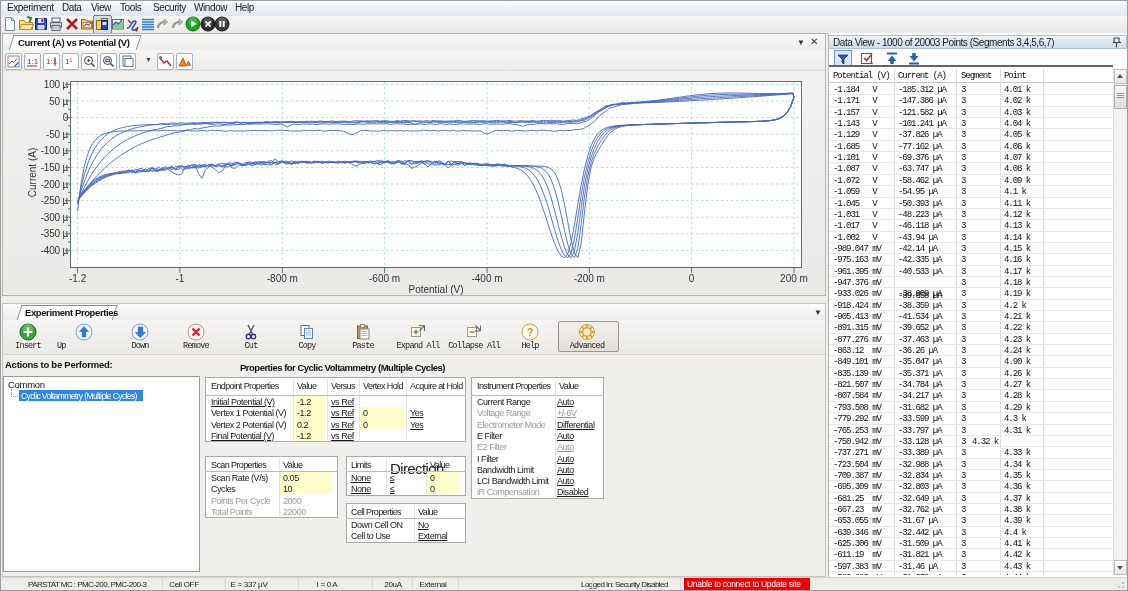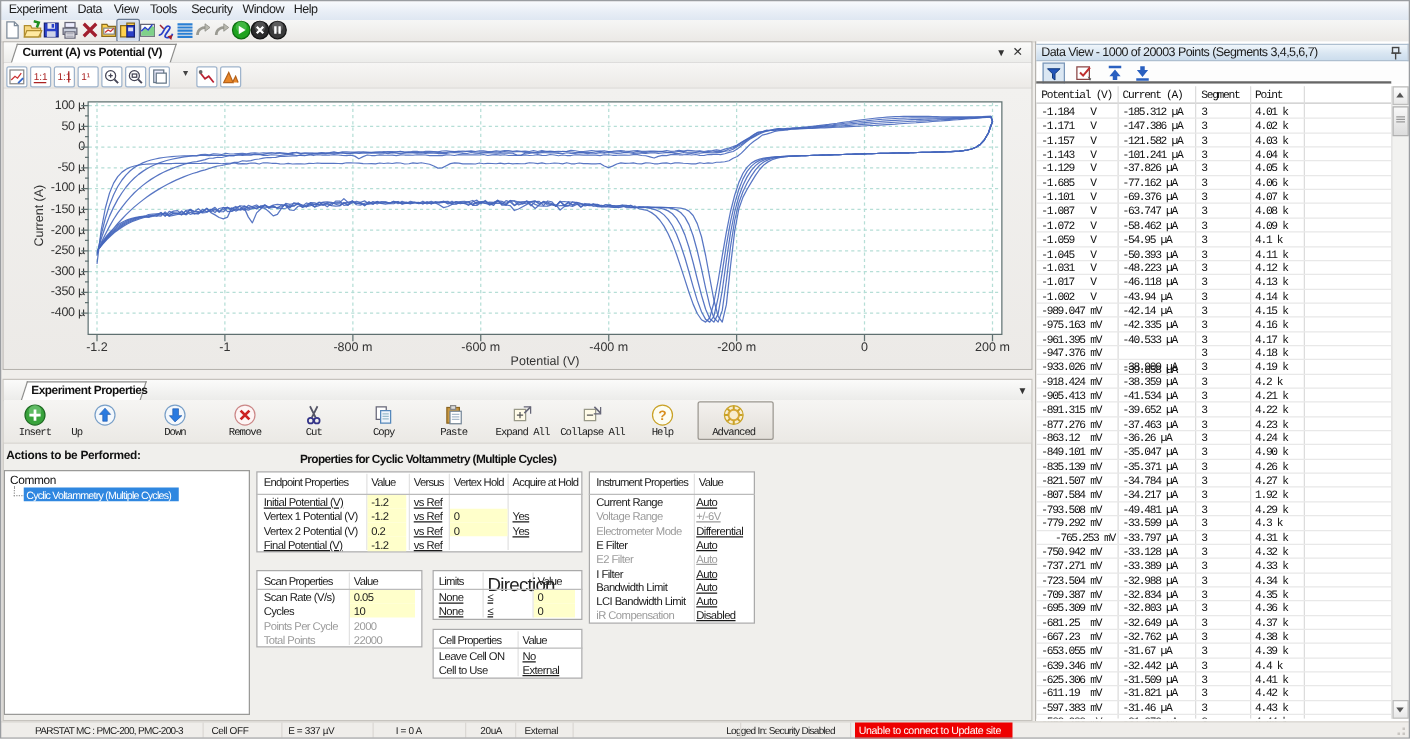--- a/index.html
+++ b/index.html
@@ -383,41 +383,41 @@
 <div class="abs mono" style="left:1004px;top:368.8px;font-size:9px;letter-spacing:-1.05px;color:#101010;white-space:pre;">4.26 k</div>
 <div class="abs" style="left:829px;top:389.4px;width:284px;height:1px;background:#e8e8e8;"></div>
 <div class="abs mono" style="left:833px;top:380.1px;font-size:9px;letter-spacing:-1.05px;color:#101010;white-space:pre;">-821.507 mV</div>
 <div class="abs mono" style="left:898px;top:380.1px;font-size:9px;letter-spacing:-1.05px;color:#101010;white-space:pre;">-34.784 µA</div>
 <div class="abs mono" style="left:961px;top:380.1px;font-size:9px;letter-spacing:-1.05px;color:#101010;">3</div>
 <div class="abs mono" style="left:1004px;top:380.1px;font-size:9px;letter-spacing:-1.05px;color:#101010;white-space:pre;">4.27 k</div>
 <div class="abs" style="left:829px;top:400.8px;width:284px;height:1px;background:#e8e8e8;"></div>
 <div class="abs mono" style="left:833px;top:391.4px;font-size:9px;letter-spacing:-1.05px;color:#101010;white-space:pre;">-807.584 mV</div>
 <div class="abs mono" style="left:898px;top:391.4px;font-size:9px;letter-spacing:-1.05px;color:#101010;white-space:pre;">-34.217 µA</div>
 <div class="abs mono" style="left:961px;top:391.4px;font-size:9px;letter-spacing:-1.05px;color:#101010;">3</div>
-<div class="abs mono" style="left:1004px;top:391.4px;font-size:9px;letter-spacing:-1.05px;color:#101010;white-space:pre;">1.92 k</div>
+<div class="abs mono" style="left:1004px;top:391.4px;font-size:9px;letter-spacing:-1.05px;color:#101010;white-space:pre;">4.28 k</div>
 <div class="abs" style="left:829px;top:412.2px;width:284px;height:1px;background:#e8e8e8;"></div>
 <div class="abs mono" style="left:833px;top:402.8px;font-size:9px;letter-spacing:-1.05px;color:#101010;white-space:pre;">-793.508 mV</div>
-<div class="abs mono" style="left:898px;top:402.8px;font-size:9px;letter-spacing:-1.05px;color:#101010;white-space:pre;">-49.481 µA</div>
+<div class="abs mono" style="left:898px;top:402.8px;font-size:9px;letter-spacing:-1.05px;color:#101010;white-space:pre;">-31.682 µA</div>
 <div class="abs mono" style="left:961px;top:402.8px;font-size:9px;letter-spacing:-1.05px;color:#101010;">3</div>
 <div class="abs mono" style="left:1004px;top:402.8px;font-size:9px;letter-spacing:-1.05px;color:#101010;white-space:pre;">4.29 k</div>
 <div class="abs" style="left:829px;top:423.5px;width:284px;height:1px;background:#e8e8e8;"></div>
 <div class="abs mono" style="left:833px;top:414.1px;font-size:9px;letter-spacing:-1.05px;color:#101010;white-space:pre;">-779.292 mV</div>
 <div class="abs mono" style="left:898px;top:414.1px;font-size:9px;letter-spacing:-1.05px;color:#101010;white-space:pre;">-33.599 µA</div>
 <div class="abs mono" style="left:961px;top:414.1px;font-size:9px;letter-spacing:-1.05px;color:#101010;">3</div>
 <div class="abs mono" style="left:1004px;top:414.1px;font-size:9px;letter-spacing:-1.05px;color:#101010;white-space:pre;">4.3 k</div>
 <div class="abs" style="left:829px;top:434.9px;width:284px;height:1px;background:#e8e8e8;"></div>
-<div class="abs mono" style="left:833px;top:425.5px;font-size:9px;letter-spacing:-1.05px;color:#101010;white-space:pre;margin-left:11px;">-765.253 mV</div>
+<div class="abs mono" style="left:833px;top:425.5px;font-size:9px;letter-spacing:-1.05px;color:#101010;white-space:pre;">-765.253 mV</div>
 <div class="abs mono" style="left:898px;top:425.5px;font-size:9px;letter-spacing:-1.05px;color:#101010;white-space:pre;">-33.797 µA</div>
 <div class="abs mono" style="left:961px;top:425.5px;font-size:9px;letter-spacing:-1.05px;color:#101010;">3</div>
 <div class="abs mono" style="left:1004px;top:425.5px;font-size:9px;letter-spacing:-1.05px;color:#101010;white-space:pre;">4.31 k</div>
 <div class="abs" style="left:829px;top:446.2px;width:284px;height:1px;background:#e8e8e8;"></div>
 <div class="abs mono" style="left:833px;top:436.8px;font-size:9px;letter-spacing:-1.05px;color:#101010;white-space:pre;">-750.942 mV</div>
 <div class="abs mono" style="left:898px;top:436.8px;font-size:9px;letter-spacing:-1.05px;color:#101010;white-space:pre;">-33.128 µA</div>
 <div class="abs mono" style="left:961px;top:436.8px;font-size:9px;letter-spacing:-1.05px;color:#101010;">3</div>
-<div class="abs mono" style="left:1004px;top:436.8px;font-size:9px;letter-spacing:-1.05px;color:#101010;white-space:pre;text-align:right;">4.32 k</div>
+<div class="abs mono" style="left:972px;top:436.8px;font-size:9px;letter-spacing:-1.05px;color:#101010;white-space:pre;text-align:right;">4.32 k</div>
 <div class="abs" style="left:829px;top:457.6px;width:284px;height:1px;background:#e8e8e8;"></div>
 <div class="abs mono" style="left:833px;top:448.2px;font-size:9px;letter-spacing:-1.05px;color:#101010;white-space:pre;">-737.271 mV</div>
 <div class="abs mono" style="left:898px;top:448.2px;font-size:9px;letter-spacing:-1.05px;color:#101010;white-space:pre;">-33.389 µA</div>
 <div class="abs mono" style="left:961px;top:448.2px;font-size:9px;letter-spacing:-1.05px;color:#101010;">3</div>
 <div class="abs mono" style="left:1004px;top:448.2px;font-size:9px;letter-spacing:-1.05px;color:#101010;white-space:pre;">4.33 k</div>
 <div class="abs" style="left:829px;top:468.9px;width:284px;height:1px;background:#e8e8e8;"></div>
 <div class="abs mono" style="left:833px;top:459.6px;font-size:9px;letter-spacing:-1.05px;color:#101010;white-space:pre;">-723.504 mV</div>
 <div class="abs mono" style="left:898px;top:459.6px;font-size:9px;letter-spacing:-1.05px;color:#101010;white-space:pre;">-32.988 µA</div>
 <div class="abs mono" style="left:961px;top:459.6px;font-size:9px;letter-spacing:-1.05px;color:#101010;">3</div>
 <div class="abs mono" style="left:1004px;top:459.6px;font-size:9px;letter-spacing:-1.05px;color:#101010;white-space:pre;">4.34 k</div>
@@ -621,21 +621,21 @@
 <div class="abs " style="left:430px;top:473.0px;font-size:9px;letter-spacing:-0.45px;color:#1a1a1a;white-space:nowrap;">0</div>
 <div class="abs lnk" style="left:351px;top:484.3px;font-size:9px;letter-spacing:-0.45px;color:#1a1a1a;white-space:nowrap;">None</div>
 <div class="abs lnk" style="left:390px;top:484.3px;font-size:9px;letter-spacing:-0.45px;color:#1a1a1a;white-space:nowrap;">≤</div>
 <div class="abs" style="left:427px;top:482.8px;width:33px;height:11.3px;background:#ffffcb;"></div>
 <div class="abs " style="left:430px;top:484.3px;font-size:9px;letter-spacing:-0.45px;color:#1a1a1a;white-space:nowrap;">0</div>
 <div class="abs" style="left:346px;top:503px;width:120px;height:40px;background:#fff;border:1px solid #aaa;box-sizing:border-box;"></div>
 <div class="abs" style="left:414px;top:505px;width:1px;height:36px;background:#e2e2e2;"></div>
 <div class="abs" style="left:351px;top:507px;font-size:9px;letter-spacing:-0.6px;color:#222;white-space:nowrap;">Cell Properties</div>
 <div class="abs" style="left:418px;top:507px;font-size:9px;letter-spacing:-0.6px;color:#222;white-space:nowrap;">Value</div>
 <div class="abs" style="left:346px;top:518px;width:120px;height:1px;background:#bbb;"></div>
-<div class="abs " style="left:351px;top:520.0px;font-size:9px;letter-spacing:-0.45px;color:#1a1a1a;white-space:nowrap;">Leave Cell ON</div>
+<div class="abs " style="left:351px;top:520.0px;font-size:9px;letter-spacing:-0.45px;color:#1a1a1a;white-space:nowrap;">Down Cell ON</div>
 <div class="abs lnk" style="left:418px;top:520.0px;font-size:9px;letter-spacing:-0.45px;color:#1a1a1a;white-space:nowrap;">No</div>
 <div class="abs " style="left:351px;top:531.3px;font-size:9px;letter-spacing:-0.45px;color:#1a1a1a;white-space:nowrap;">Cell to Use</div>
 <div class="abs lnk" style="left:418px;top:531.3px;font-size:9px;letter-spacing:-0.45px;color:#1a1a1a;white-space:nowrap;">External</div>
 <div class="abs" style="left:471px;top:377px;width:133px;height:122px;background:#fff;border:1px solid #aaa;box-sizing:border-box;"></div>
 <div class="abs" style="left:555px;top:379px;width:1px;height:118px;background:#e2e2e2;"></div>
 <div class="abs" style="left:477px;top:381px;font-size:9px;letter-spacing:-0.6px;color:#222;white-space:nowrap;">Instrument Properties</div>
 <div class="abs" style="left:559px;top:381px;font-size:9px;letter-spacing:-0.6px;color:#222;white-space:nowrap;">Value</div>
 <div class="abs" style="left:471px;top:395px;width:133px;height:1px;background:#bbb;"></div>
 <div class="abs " style="left:477px;top:397.0px;font-size:9px;letter-spacing:-0.45px;color:#1a1a1a;white-space:nowrap;">Current Range</div>
 <div class="abs lnk" style="left:557px;top:397.0px;font-size:9px;letter-spacing:-0.45px;color:#1a1a1a;white-space:nowrap;">Auto</div>

